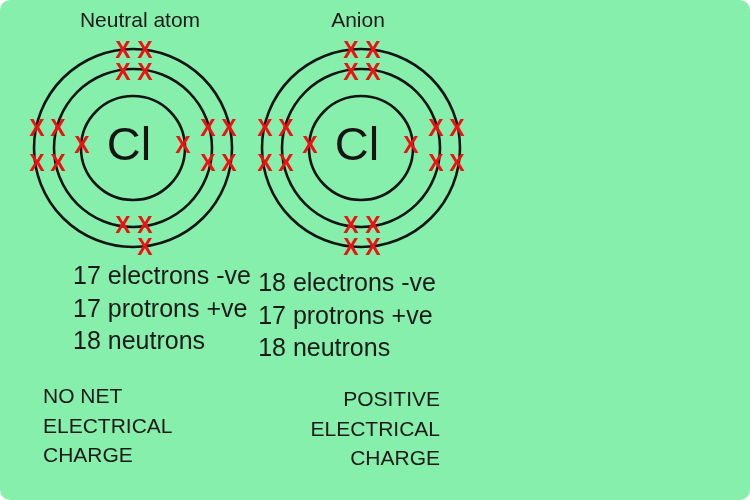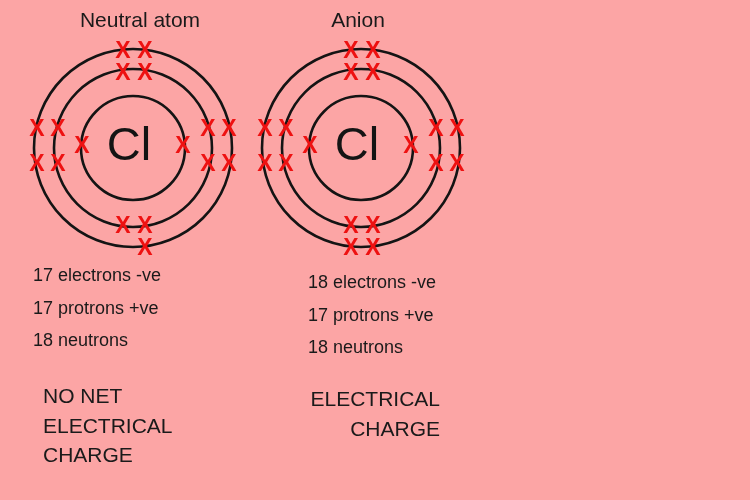--- a/index.html
+++ b/index.html
@@ -1,22 +1,22 @@
 <!DOCTYPE html>
 <html><head>
 <meta charset="utf-8">
 <style>
   html,body { margin:0; padding:0; background:#ffffff; }
   .canvas {
-    position:relative; width:750px; height:500px; background:#fca5a5;
-    font-family:"Liberation Sans", sans-serif; color:#1a1a1a; overflow:hidden;
+    position:relative; width:750px; height:500px; background:#86efac;
+    font-family:"Liberation Sans", sans-serif; color:#1a1a1a; overflow:hidden;border-radius:10px;
   }
   .title { position:absolute; text-align:center; font-size:21px; line-height:24px; }
   .atom-svg { position:absolute; width:220px; height:220px; }
-  .stats  { position:absolute; font-size:18px; line-height:32.5px; white-space:nowrap; }
+  .stats  { position:absolute; font-size:25px; line-height:32.5px; white-space:nowrap;margin-left:40px; }
   .charge { position:absolute; font-size:21px; line-height:29.5px; white-space:nowrap; }
 
   
   #d0 .title   { left:30px;  top:8px;  width:220px; }
   #d0 .atom-svg{ left:23px;  top:38px; }
   #d0 .stats   { left:33px;  top:259px; }
   #d0 .charge  { left:43px;  top:381px; }
 
   
   #d1 .title   { left:248px; top:8px;  width:220px; }
@@ -101,18 +101,19 @@
         <text x="206" y="133" class="electron" fill="#ee1111">X</text>
         <text x="122" y="217" class="electron" fill="#ee1111">X</text>
         <text x="100" y="217" class="electron" fill="#ee1111">X</text>
       </svg>
     <div class="stats">
       <div>18 electrons -ve</div>
       <div>17 protrons +ve</div>
       <div>18 neutrons</div>
     </div>
     <div class="charge">
+      <div>POSITIVE</div>
       <div>ELECTRICAL</div>
       <div>CHARGE</div>
     </div>
   </section>
 
 </div>
 
 </body></html>

